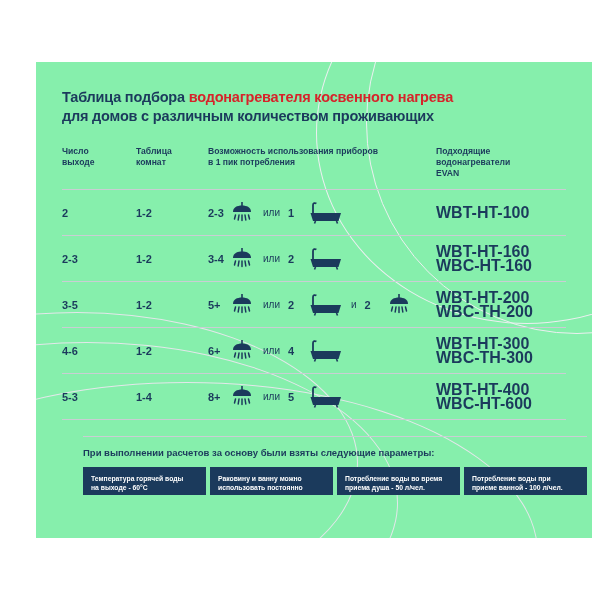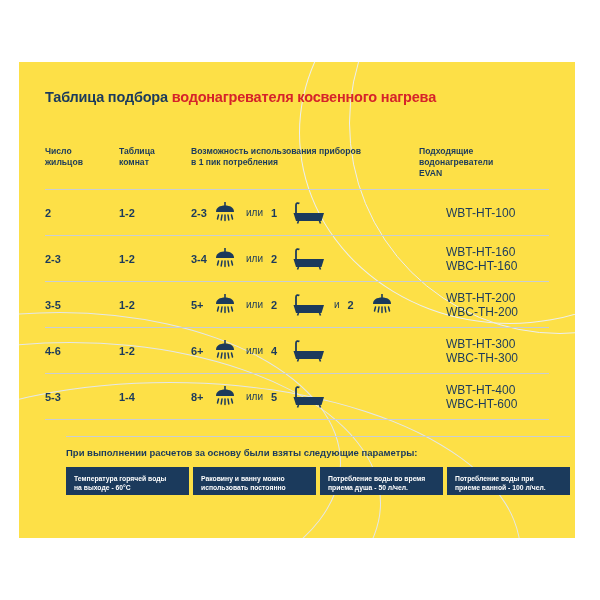--- a/index.html
+++ b/index.html
@@ -14,25 +14,25 @@
     overflow: hidden;
   }
   .page {
     position: relative;
     width: 600px;
     height: 600px;
     background: #ffffff;
   }
   .card {
     position: absolute;
-    left: 19px;
+    left: 36px;
     top: 62px;
     width: 556px;
     height: 476px;
-    background: #fde047;
+    background: #86efac;
     overflow: hidden;
   }
   
   .swoosh {
     position: absolute;
     border: 1px solid #e3e7ea;
     border-radius: 50%;
     pointer-events: none;
   }
   .sw1 { left: -240px; top: 250px; width: 560px; height: 300px; }
@@ -100,25 +100,24 @@
   }
   .usage .sep {
     font-size: 10px;
     font-weight: normal;
     color: #1b3a5c;
     padding: 0 3px;
   }
   .usage .num { min-width: 16px; }
 
   .models div {
-    font-size: 12px;
-    font-weight: normal;
+    font-size: 16px;
+    font-weight: bold;
     color: #1b3a5c;
     line-height: 14px;
-    margin-left: 27px;
   }
 
   svg.icon { display: block; }
 
   .footer-note {
     position: relative;
     margin-top: 16px;
     width: 504px;
     border-top: 1px solid #c9ced3;
     padding-top: 10px;
@@ -155,34 +154,34 @@
   <div class="card">
     <div class="swoosh sw1"></div>
     <div class="swoosh sw2"></div>
     <div class="swoosh sw3"></div>
     <div class="swoosh sw4"></div>
     <div class="swoosh sw5"></div>
 
     <div class="inner">
       <h1 class="title">
         <span>Таблица подбора </span><span class="accent">водонагревателя косвенного нагрева</span><br>
-        <br>
+        <span>для домов с различным количеством проживающих</span><br>
       </h1>
 
       <table class="matrix">
         <colgroup>
           <col class="col-a">
             <col class="col-b">
             <col class="col-c">
             <col class="col-d">
         </colgroup>
         <thead>
           <tr>
             <th style="white-space:pre-line">Число
-жильцов</th>
+выходе</th>
             <th style="white-space:pre-line">Таблица
 комнат</th>
             <th style="white-space:pre-line">Возможность использования приборов
 в 1 пик потребления</th>
             <th style="white-space:pre-line">Подходящие
 водонагреватели
 EVAN</th>
           </tr>
         </thead>
         <tbody>

